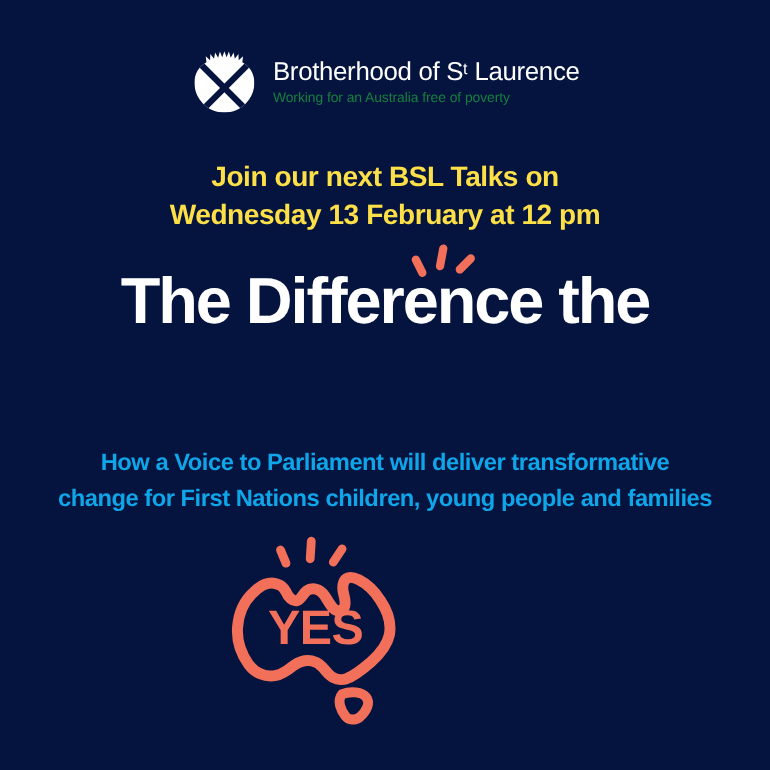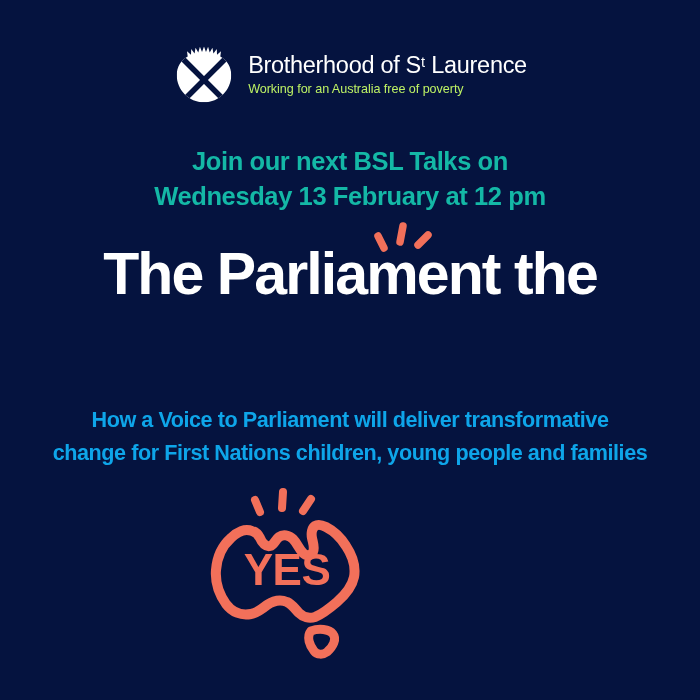--- a/index.html
+++ b/index.html
@@ -55,39 +55,39 @@
     letter-spacing: -0.3px;
     white-space: nowrap;
     font-weight: 400;
   }
   .logo-title .st-sup {
     font-size: 0.62em;
     vertical-align: 0.42em;
     letter-spacing: 0;
   }
   .logo-tagline {
-    color: #bef264;
+    color: #15803d;
     font-size: 12.6px;
     line-height: 1.5;
     letter-spacing: -0.05px;
     white-space: nowrap;
     font-weight: 400;
     margin-top: 2px;
   }
 
   
   .event-block {
     position: absolute;
     top: 144px;
     left: 0;
     width: 700px;
     text-align: center;
   }
   .event-line {
-    color: #14b8a6;
+    color: #fde047;
     font-size: 25.5px;
     font-weight: 700;
     line-height: 1.38;
     letter-spacing: -0.4px;
     white-space: nowrap;
   }
 
   
   .headline {
     position: absolute;
@@ -206,21 +206,21 @@
   </div>
 
   <div class="event-block">
     <div class="event-line">Join our next BSL Talks on</div>
     <div class="event-line">Wednesday 13 February at 12 pm</div>
   </div>
 
   <div class="headline">
 
     <span class="headline-line">
-      <span>The Parliament the</span>
+      <span>The Difference the</span>
 
       <svg class="spark-headline" viewBox="0 0 64 36" aria-hidden="true">
         <g stroke="#f2705a" stroke-width="7.5" stroke-linecap="round">
           <line x1="7" y1="16" x2="13" y2="28"></line>
           <line x1="32" y1="6" x2="29" y2="22"></line>
           <line x1="57" y1="15" x2="47" y2="25"></line>
         </g>
       </svg>
     </span>
 

